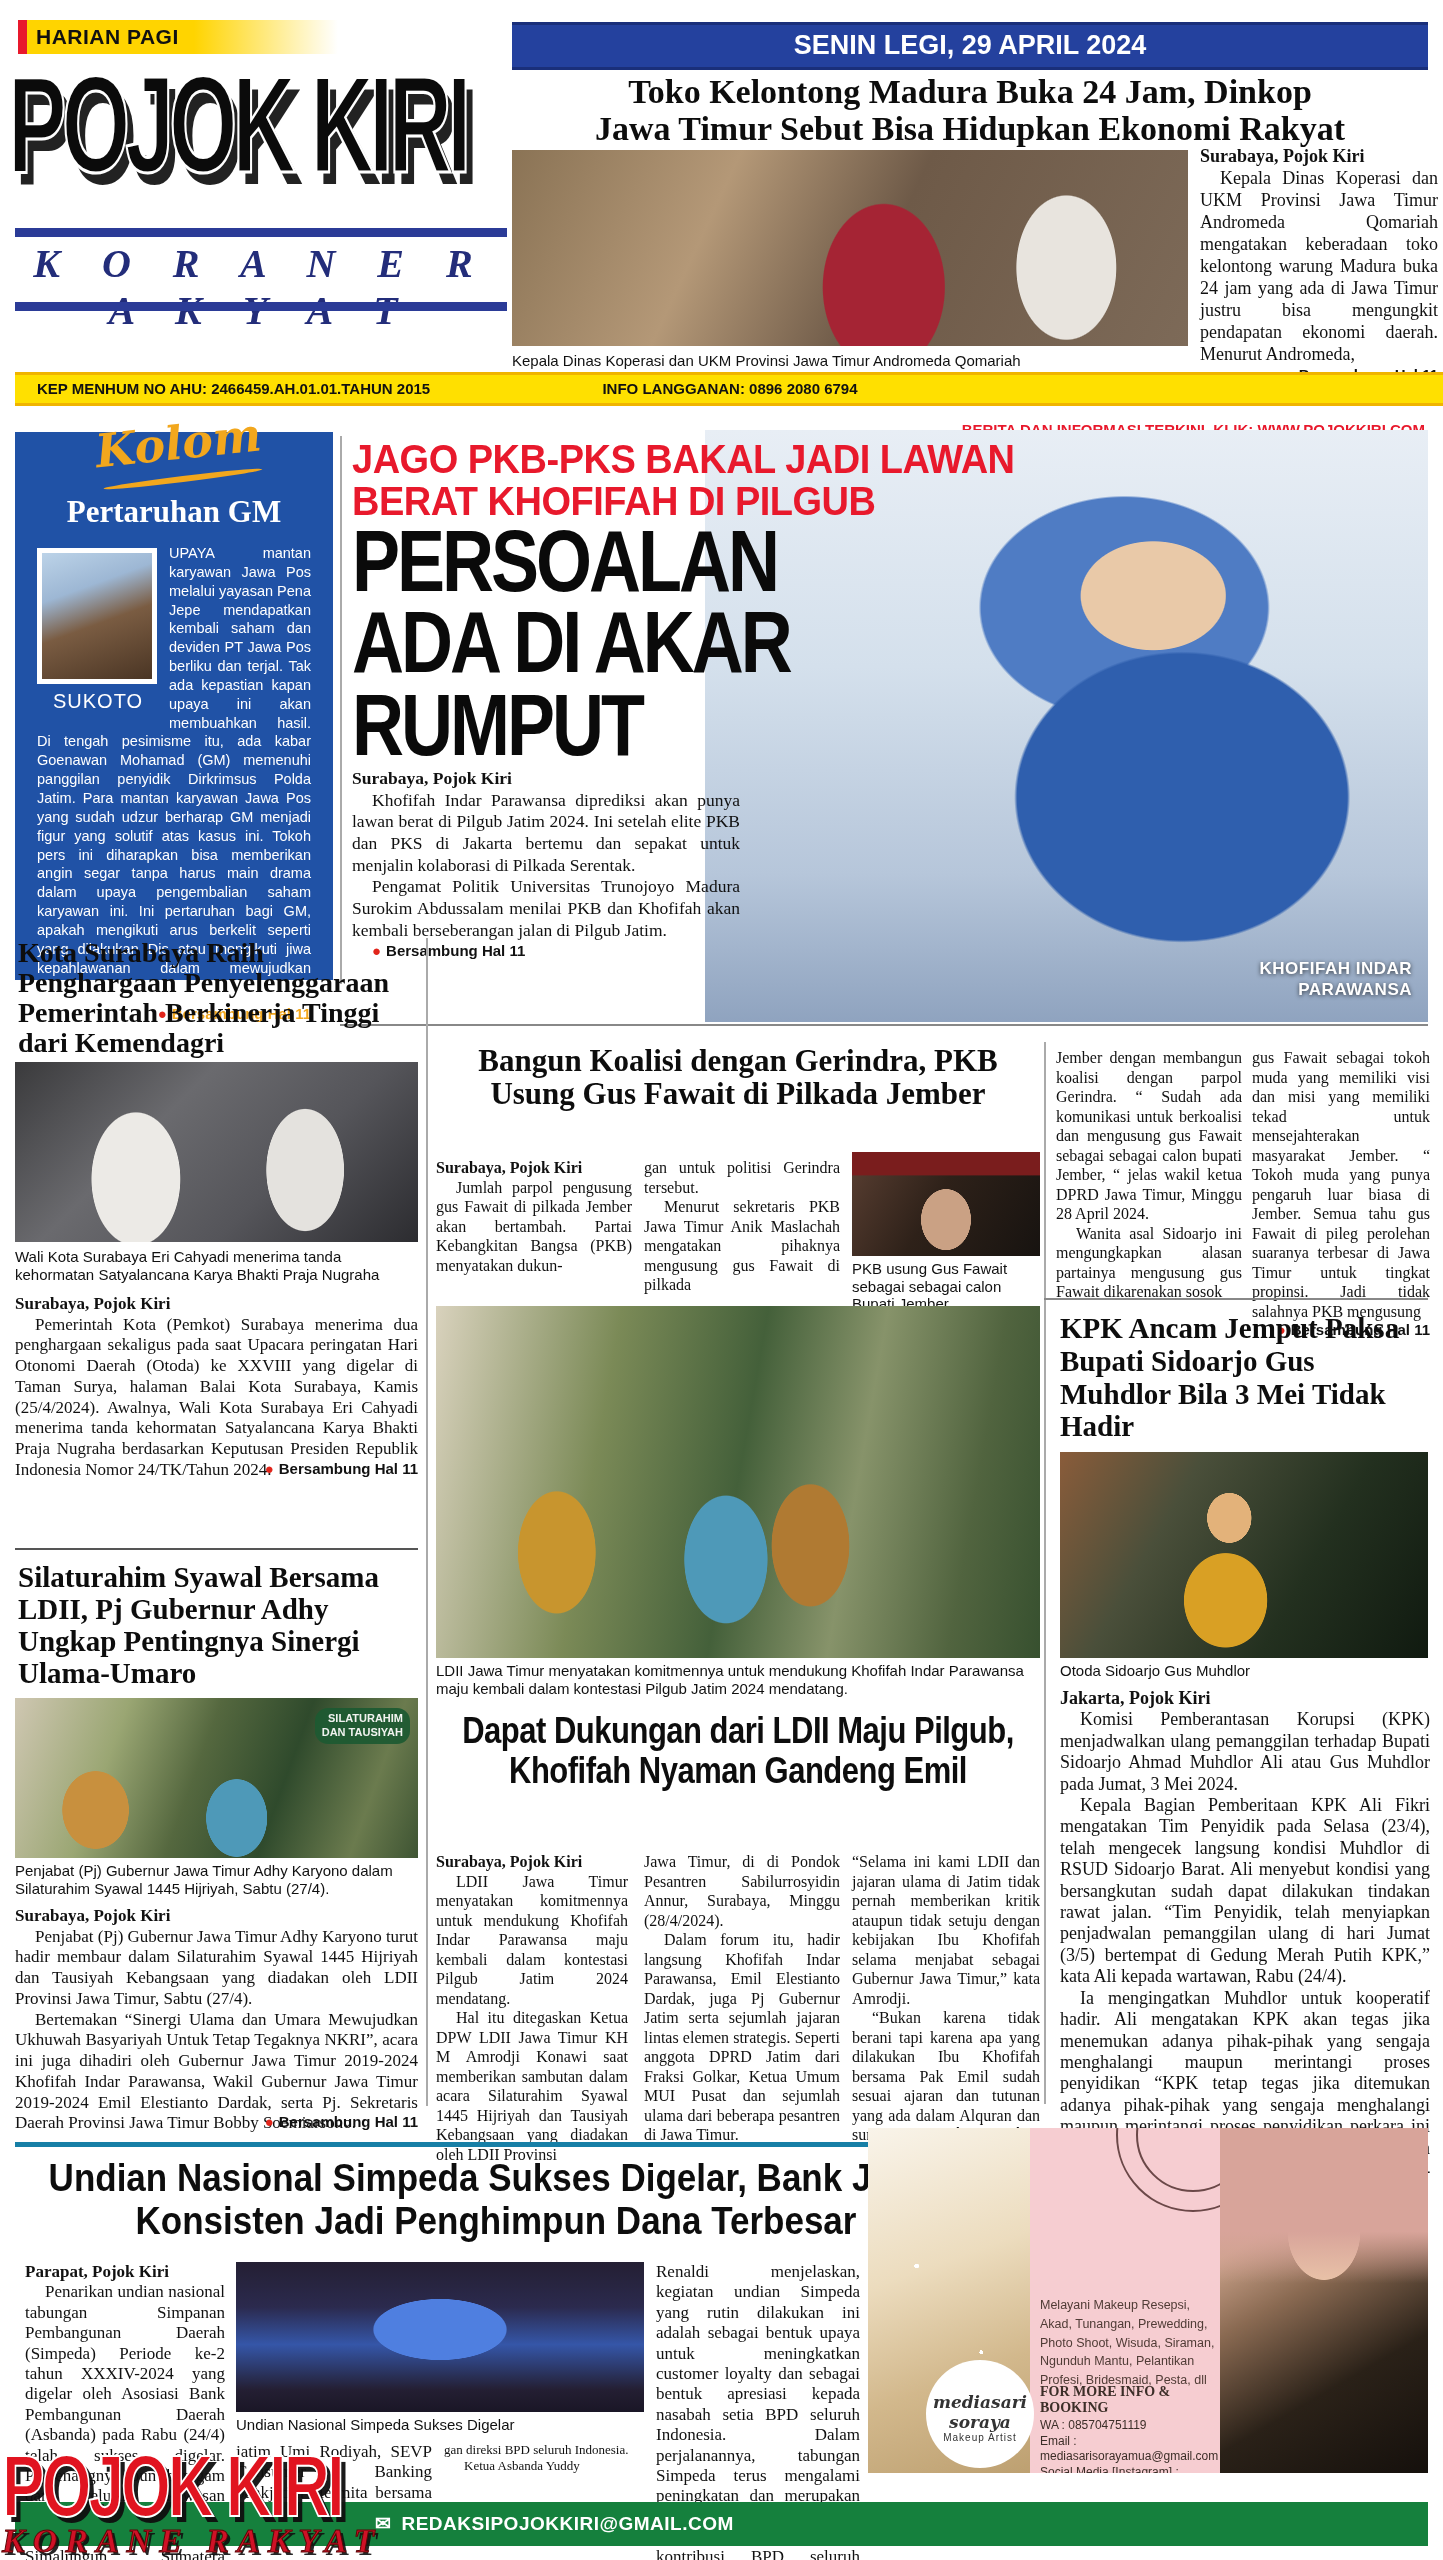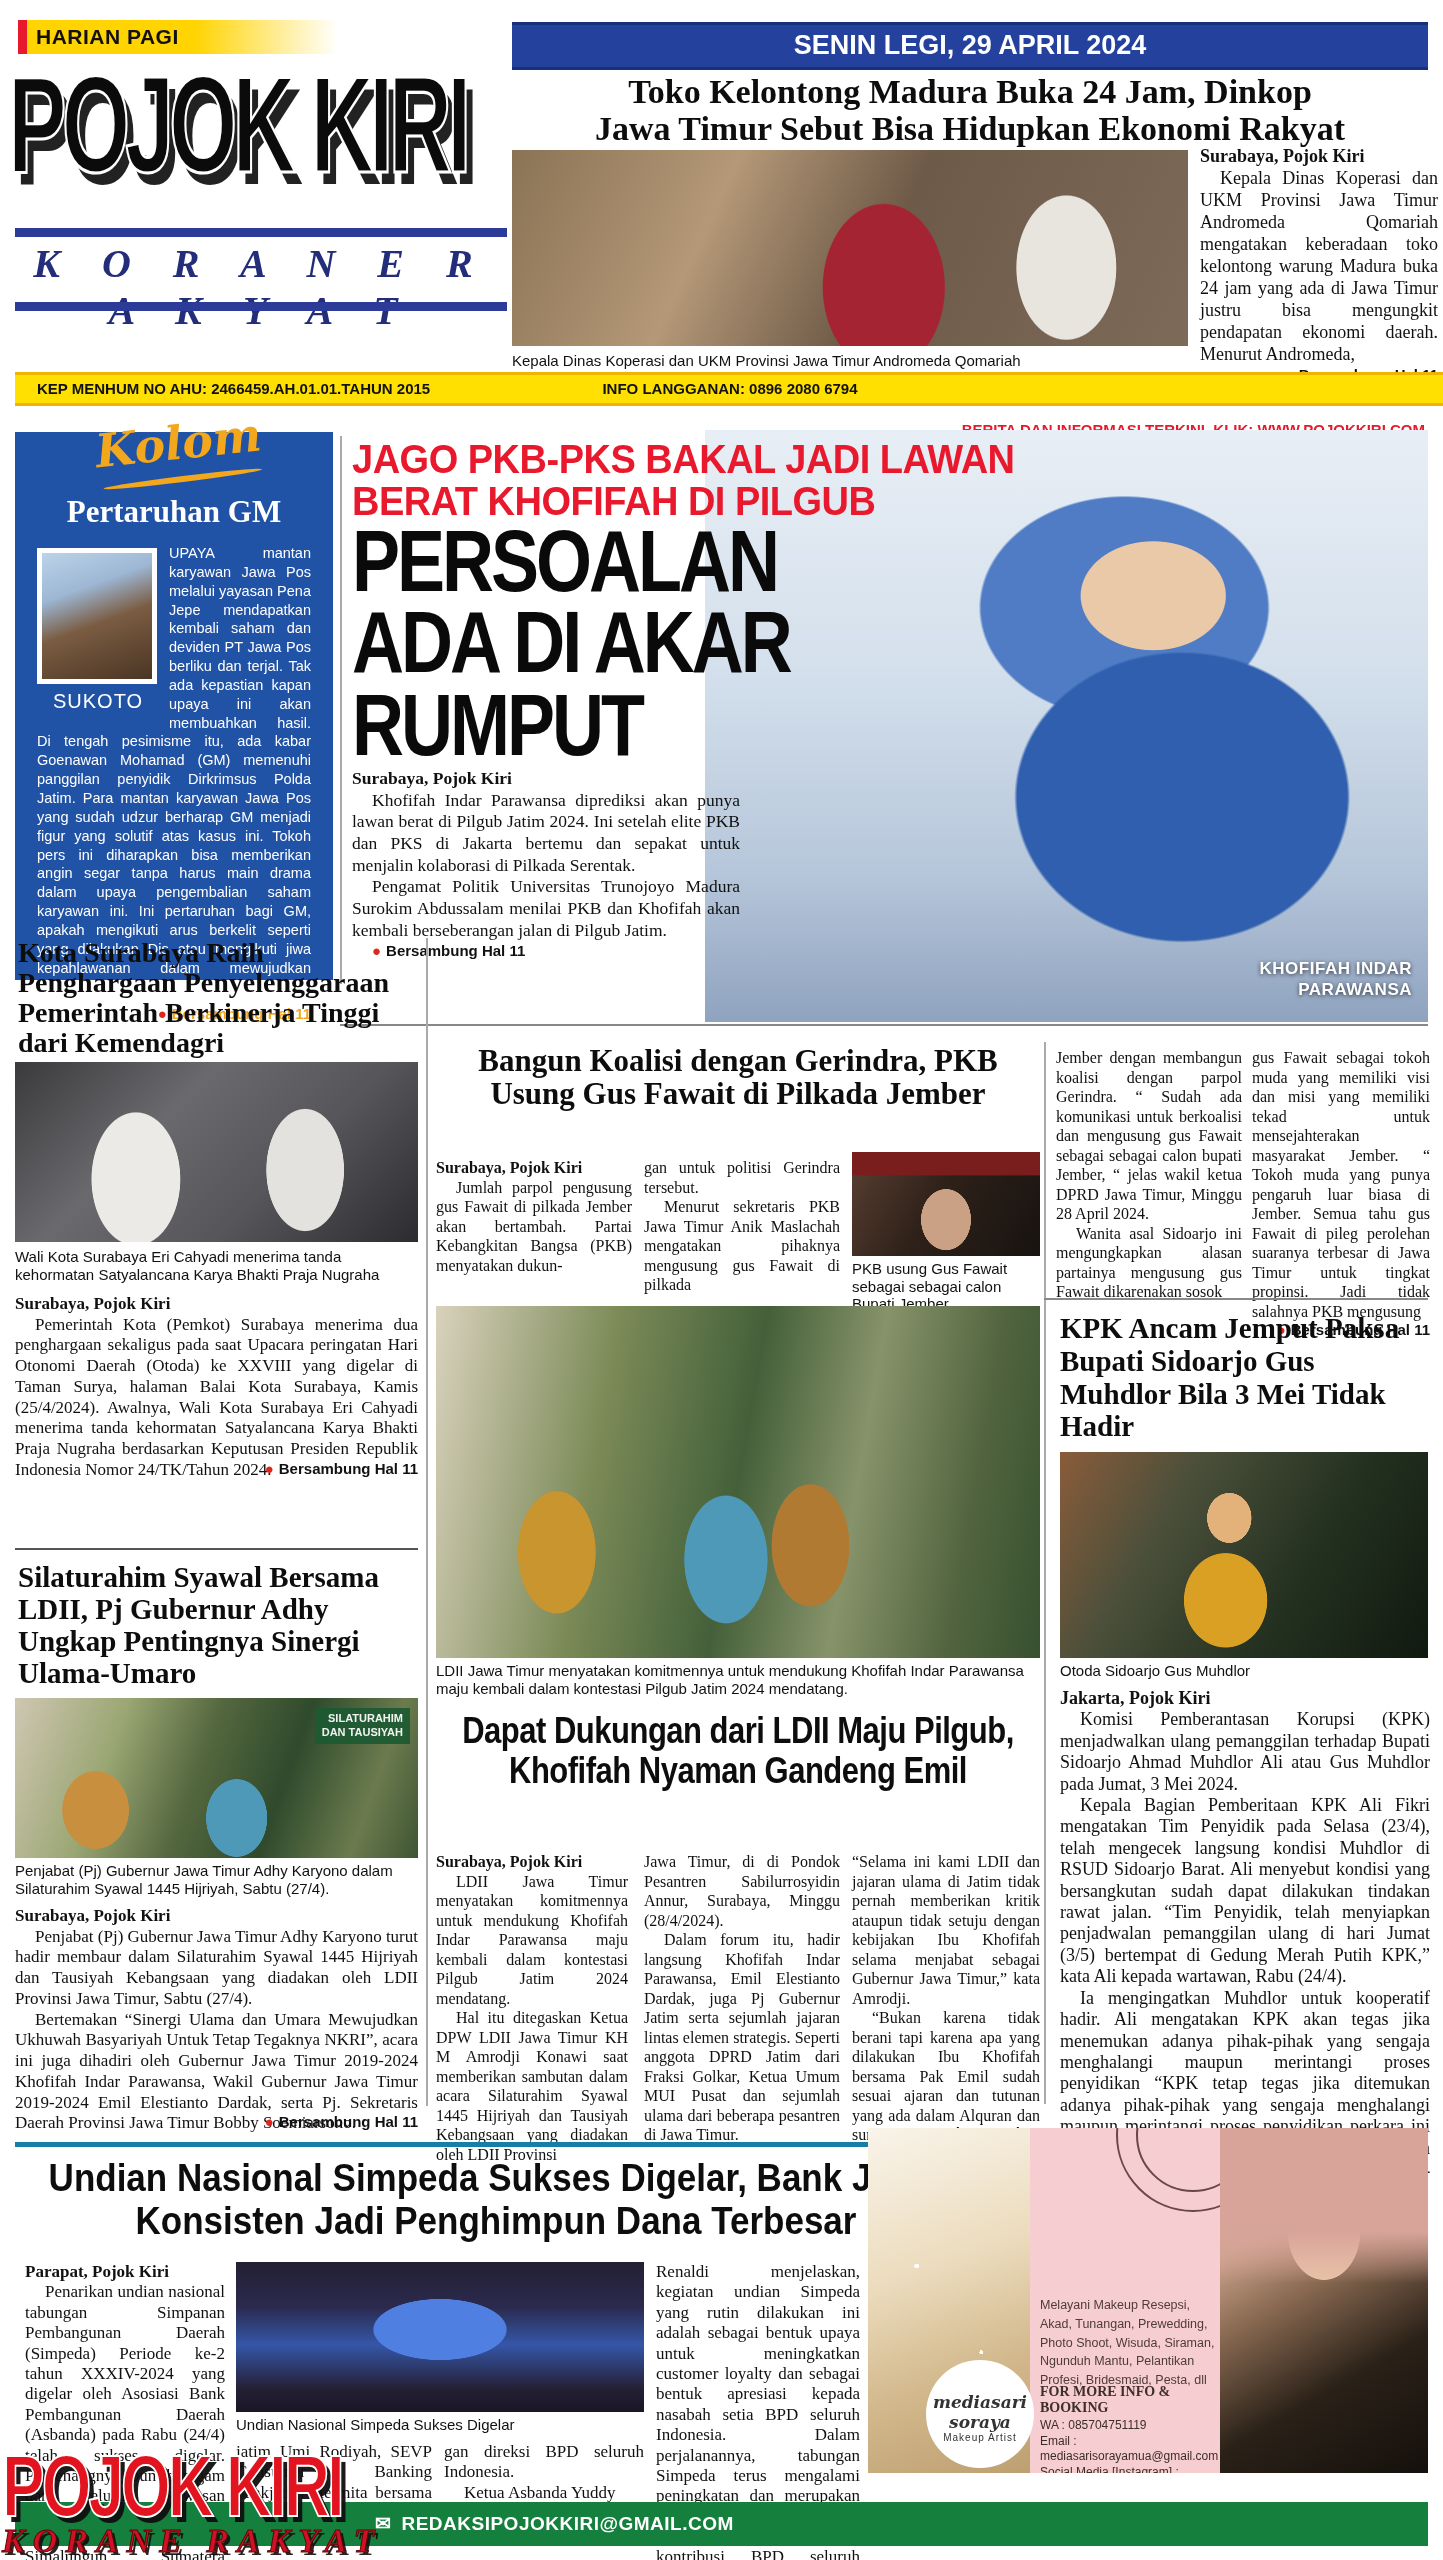--- a/index.html
+++ b/index.html
@@ -92,21 +92,21 @@
   #footbar{left:15px;top:2502px;width:1413px;height:44px;background:#15803d;color:#fff;}
   #footbar .em{position:absolute;left:360px;top:0;line-height:44px;font-weight:bold;font-size:19px;
     font-family:"Liberation Sans",sans-serif;letter-spacing:.5px;}
   #footlogo{left:2px;top:2436px;width:600px;z-index:5;}
   #footlogo .l1{font-weight:bold;font-size:64px;letter-spacing:-3px;color:#e11420;transform:scaleY(1.35);
     transform-origin:top left;white-space:nowrap;-webkit-text-stroke:1.5px #fff;
     text-shadow:5px 5px 0 rgba(15,15,15,.95);}
   #footlogo .l2{margin-top:12px;font-style:italic;font-weight:bold;font-size:34px;letter-spacing:8px;color:#cf1126;
     -webkit-text-stroke:1px #5a0505;text-shadow:3px 3px 0 rgba(15,15,15,.9);white-space:nowrap;}
   .badge{position:absolute;right:8px;top:10px;background:#1d5a32;color:#fff;font-family:"Liberation Sans",sans-serif;
-    font-weight:bold;font-size:11px;line-height:1.25;padding:4px 7px;text-align:right;opacity:.92;}
+    font-weight:bold;font-size:11px;line-height:1.25;padding:4px 7px;text-align:right;opacity:.92;border-radius:13px;}
 </style>
 </head>
 <body>
 
 <div id="page">
 
   <div class="abs sans" id="hp-band">
     <span class="red"></span>
     <span class="t">HARIAN PAGI</span>
   </div>
@@ -282,21 +282,21 @@
     <p class="dateline noind">Parapat, Pojok Kiri</p>
     <p>Penarikan undian nasional tabungan Simpanan Pembangunan Daerah (Simpeda) Periode ke-2 tahun XXXIV-2024 yang digelar oleh Asosiasi Bank Pembangunan Daerah (Asbanda) pada Rabu (24/4) telah sukses digelar. Pemenangnya pun beragam dari seluruh kawasan nusantara. Bertempat di Hotel Niagara Parapat, Simalungun, Sumatera Utara, pagelaran akbar tersebut dihadiri oleh Direktur Kepatuhan bank-</p>
   </div>
   <div class="abs photo" style="left:236px;top:2262px;width:408px;height:150px;
        background:radial-gradient(ellipse 120px 55px at 50% 45%,#4f7fe0 0 55%,rgba(79,127,224,0) 56%),
        linear-gradient(180deg,#241f33 0%,#2b2a4e 30%,#3556a8 55%,#241f33 85%,#1a1626 100%);"></div>
   <div class="abs caption" style="left:236px;top:2416px;width:408px;">Undian Nasional Simpeda Sukses Digelar</div>
   <div class="abs bodytxt" style="left:236px;top:2442px;width:196px;font-size:17px;line-height:1.2;">
     <p class="noind">jatim Umi Rodiyah, SEVP Consumer Banking bankjatim Hermita bersama den-</p>
   </div>
-  <div class="abs bodytxt" style="left:444px;top:2442px;width:200px;font-size:17px;line-height:1.2;">
+  <div class="abs bodytxt" style="left:444px;top:2442px;width:200px;font-size:13px;line-height:1.2;">
     <p class="noind">gan direksi BPD seluruh Indonesia.</p>
     <p>Ketua Asbanda Yuddy</p>
   </div>
   <div class="abs bodytxt" style="left:656px;top:2262px;width:204px;font-size:17px;line-height:1.2;">
     <p class="noind">Renaldi menjelaskan, kegiatan undian Simpeda yang rutin dilakukan ini adalah sebagai bentuk upaya untuk meningkatkan customer loyalty dan sebagai bentuk apresiasi kepada nasabah setia BPD seluruh Indonesia. Dalam perjalanannya, tabungan Simpeda terus mengalami peningkatan dan merupakan salah satu produk yang mampu memberikan kontribusi BPD seluruh Indonesia di samping produk dan</p>
 
   </div>
 
   <div class="abs" id="ad">
     <div class="strip"></div>

